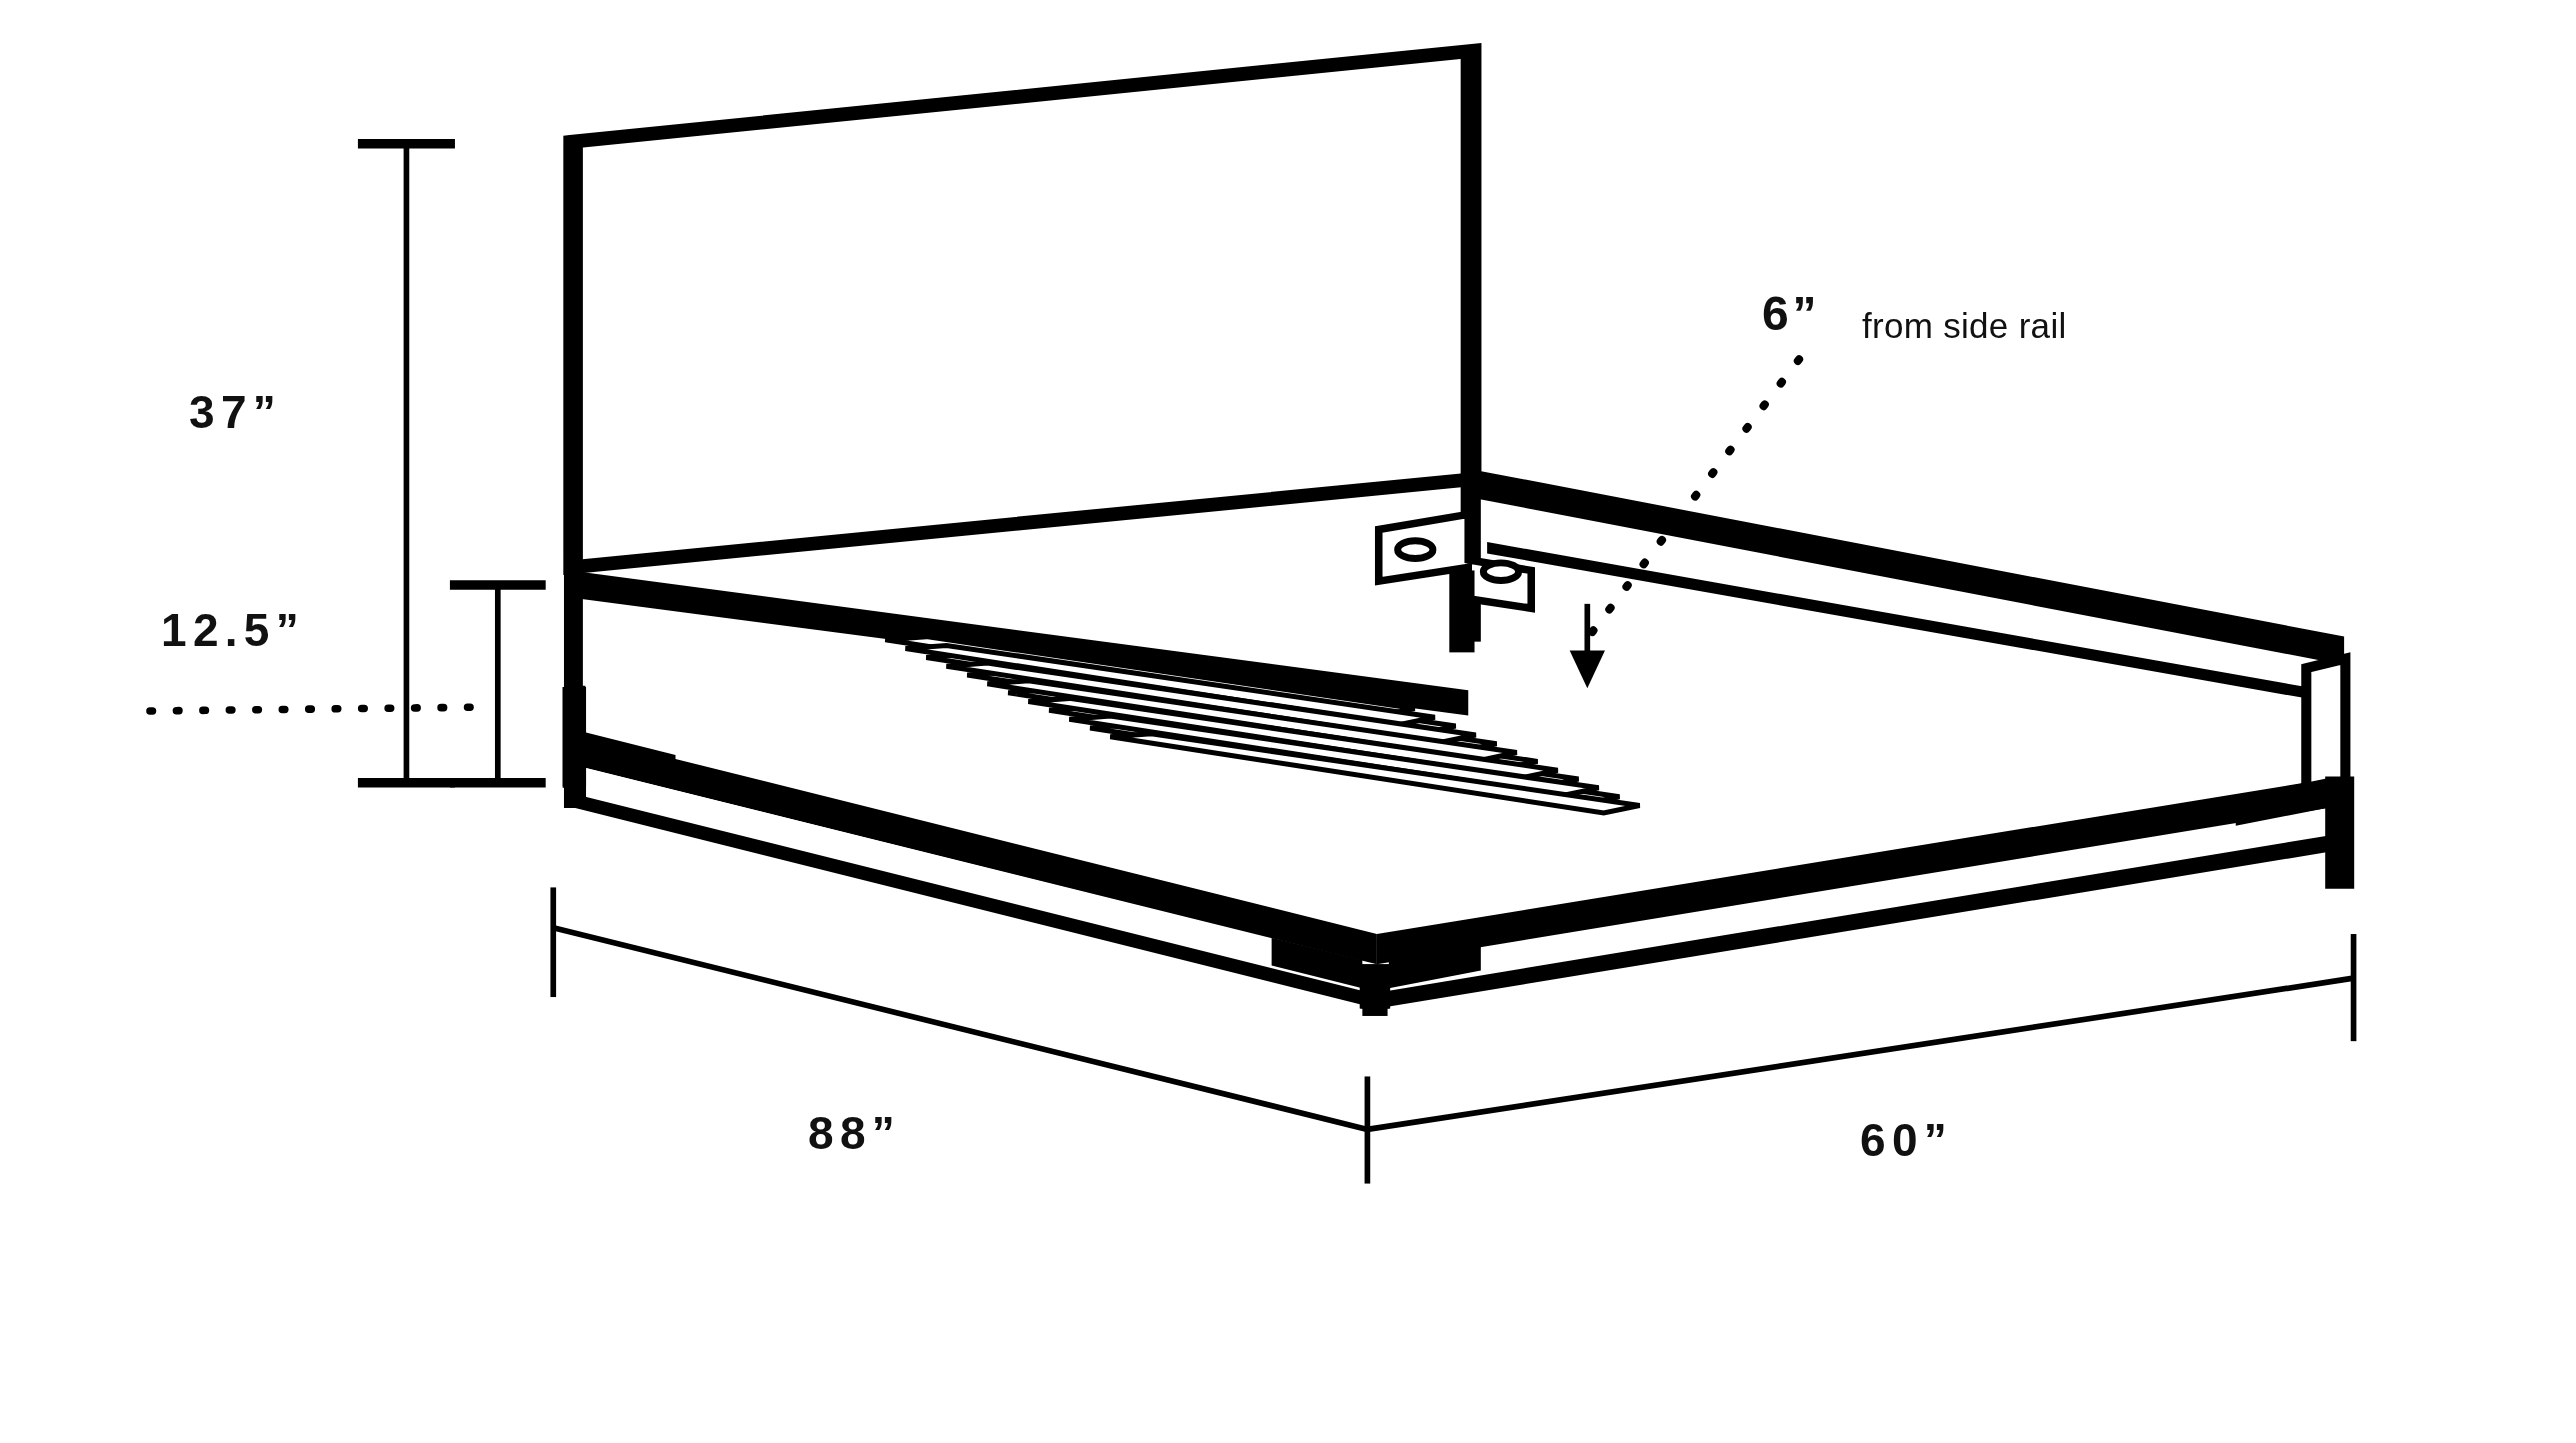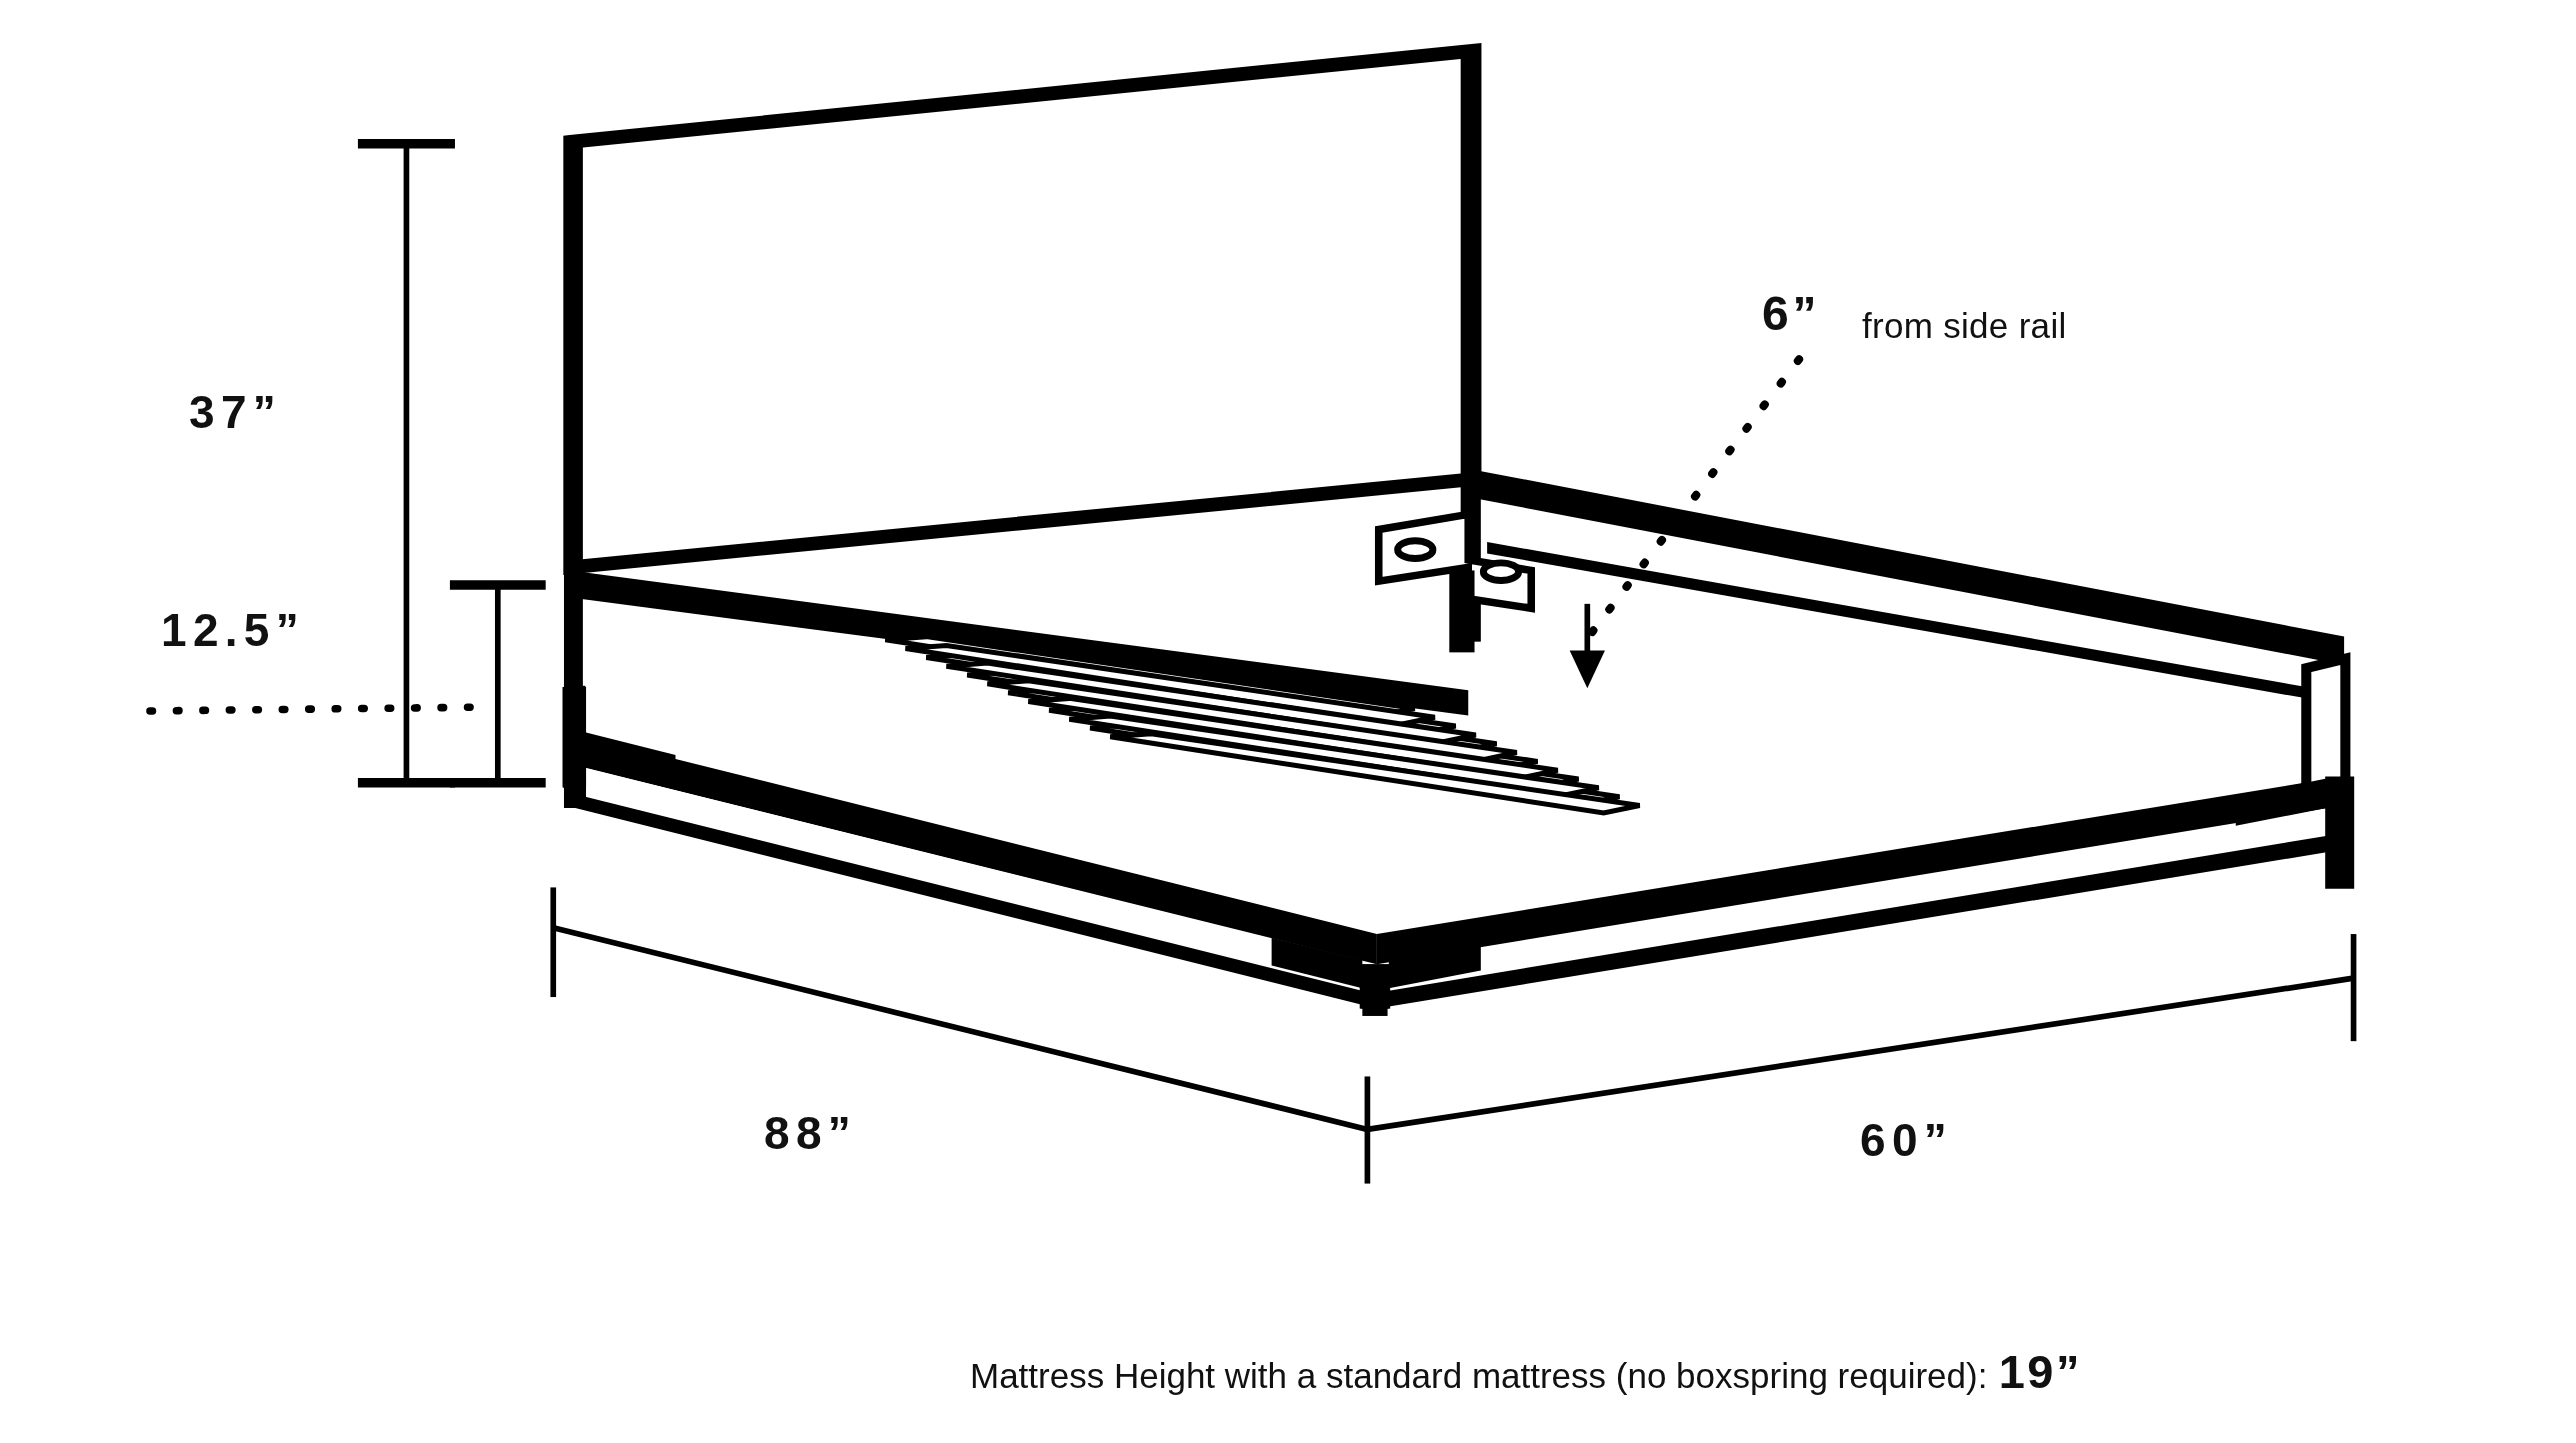--- a/index.html
+++ b/index.html
@@ -56,21 +56,21 @@
     font-size: 35px;
     letter-spacing: 0px;
   }
   .caption-big {
     font-weight: 800;
     font-size: 47px;
     letter-spacing: 2.5px;
   }
   #label-37     { left: 189px;  top: 389px; }
   #label-125    { left: 145px;  top: 607px; margin-left: 16px; }
-  #label-88     { left: 764px; top: 1110px; text-align: right; }
+  #label-88     { left: 808px; top: 1110px; text-align: right; }
   #label-60     { left: 1860px; top: 1110px; margin-top: 7px; }
   #label-6      { left: 1762px; top: 290px; }
   #label-6-note { left: 1862px; top: 308px; }
   #caption-row  { left: 970px; top: 1348px;
                   display: flex; align-items: baseline; gap: 11.3px; }
 </style>
 </head>
 <body>
 
 <div id="diagram-root">
@@ -190,19 +190,15 @@
   <div class="lbl dim-big" id="label-125">12.5”</div>
 
   <div class="lbl dim-big" id="label-88">88”</div>
 
   <div class="lbl dim-big" id="label-60">60”</div>
 
   <div class="lbl dim-6" id="label-6">6”</div>
 
   <div class="lbl note-reg" id="label-6-note">from side rail</div>
 
-  <div class="lbl" id="caption-row">
-    <span class="caption-reg">Mattress Height with a standard mattress (no boxspring required):</span>
-    <span class="caption-big">19”</span>
-  </div>
 
 </div>
 
 
 </body></html>

